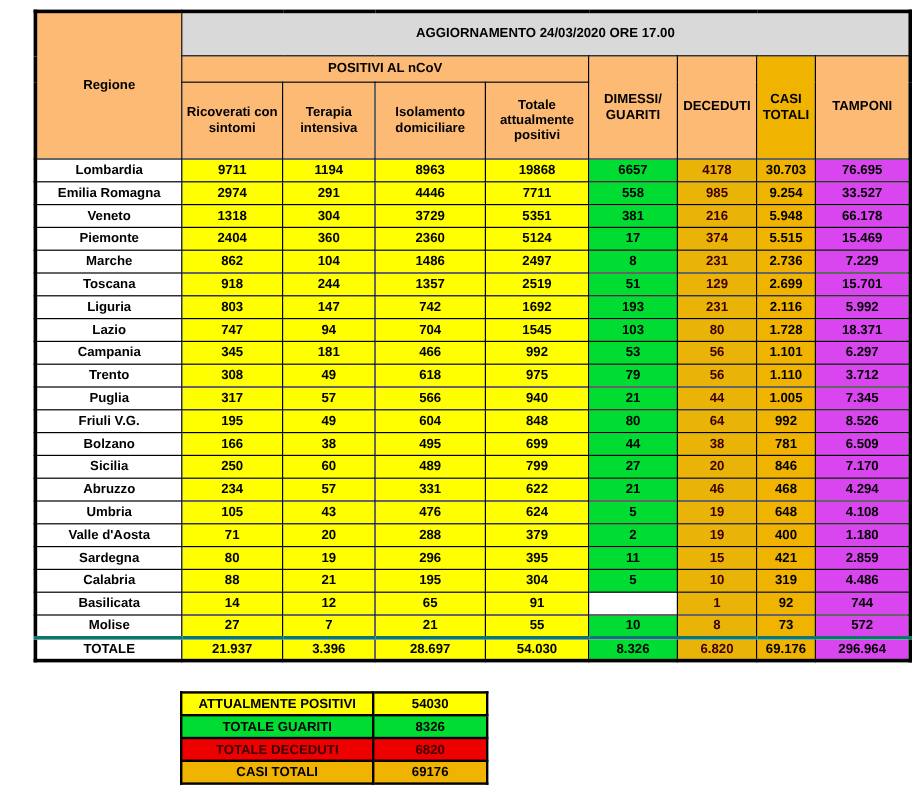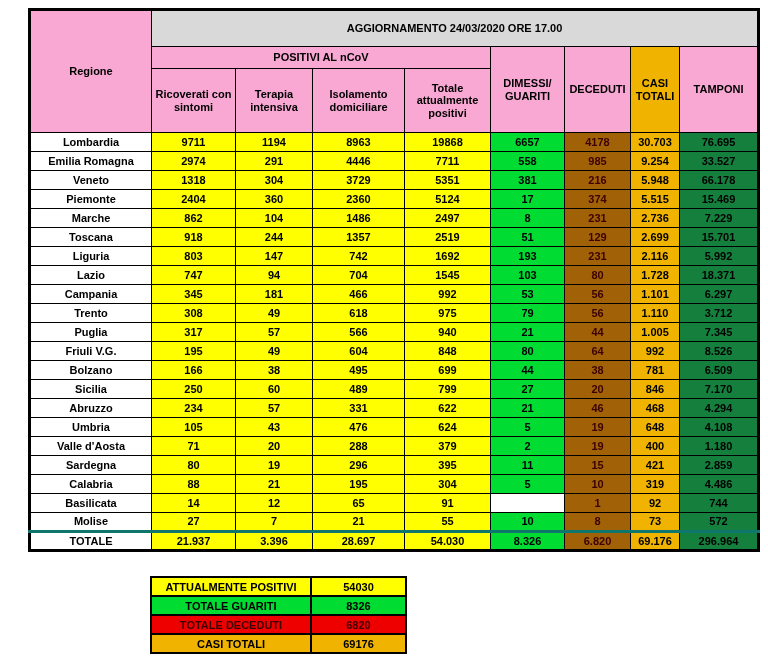--- a/index.html
+++ b/index.html
@@ -27,31 +27,31 @@
     font-size: 11px;
     line-height: 1.15;
     overflow: hidden;
   }
   .t-title {
     background: #D9D9D9;
     font-size: 14px;
     border: 2px solid #000;
   }
   .t-head {
-    background: #f9a8d4;
+    background: #fdba74;
     border: 2px solid #000;
   }
   .casi-head { background: #F0B400; }
   tr.r-data { height: 19px; }
   .c-region { background: #ffffff; border: 1px solid #000; }
   .c-yellow { background: #FFFF00; border: 2px solid #000; }
   .c-green  { background: #00DC32; border: 2px solid #000; }
-  .c-red    { background: #a16207; border: 2px solid #000; color: #3C0000; }
+  .c-red    { background: #eab308; border: 2px solid #000; color: #3C0000; }
   .c-orange { background: #F0B400; border: 1px solid #000; border-left: 2px solid #000; border-right: 2px solid #000; }
-  .c-grey   { background: #15803d; border: 1px solid #000; }
+  .c-grey   { background: #d946ef; border: 1px solid #000; }
   .c-empty  { background: #ffffff; border: 2px solid #000; }
   tr.total-row td { border-top: 3px solid #0f766e; }
 
   
   table.summary {
     position: absolute; left: 150px; top: 576px;
     border-collapse: collapse; table-layout: fixed;
     border: 2px solid #000;
   }
   table.summary td {

